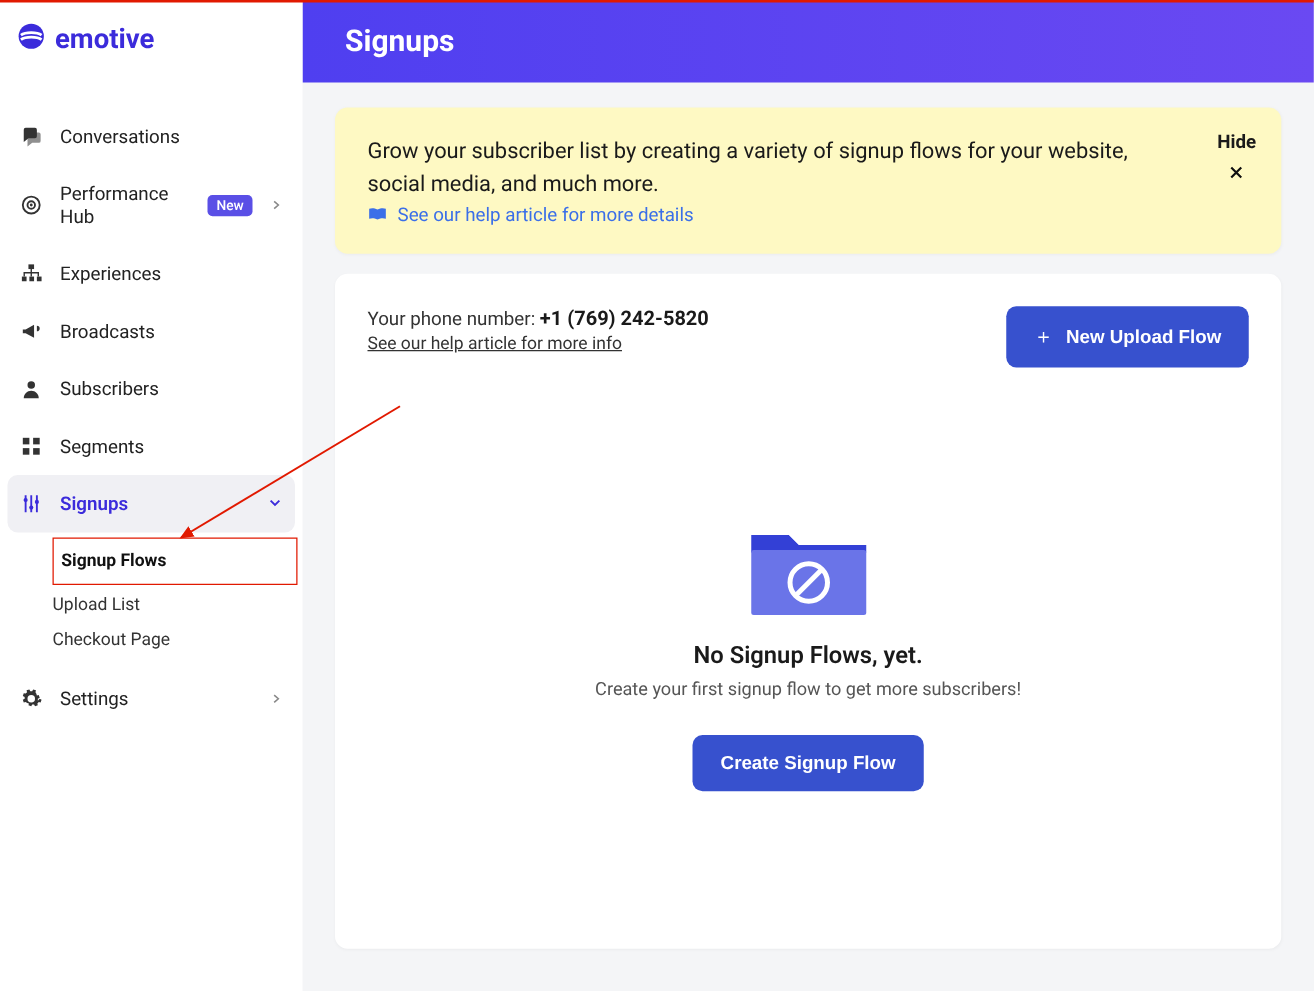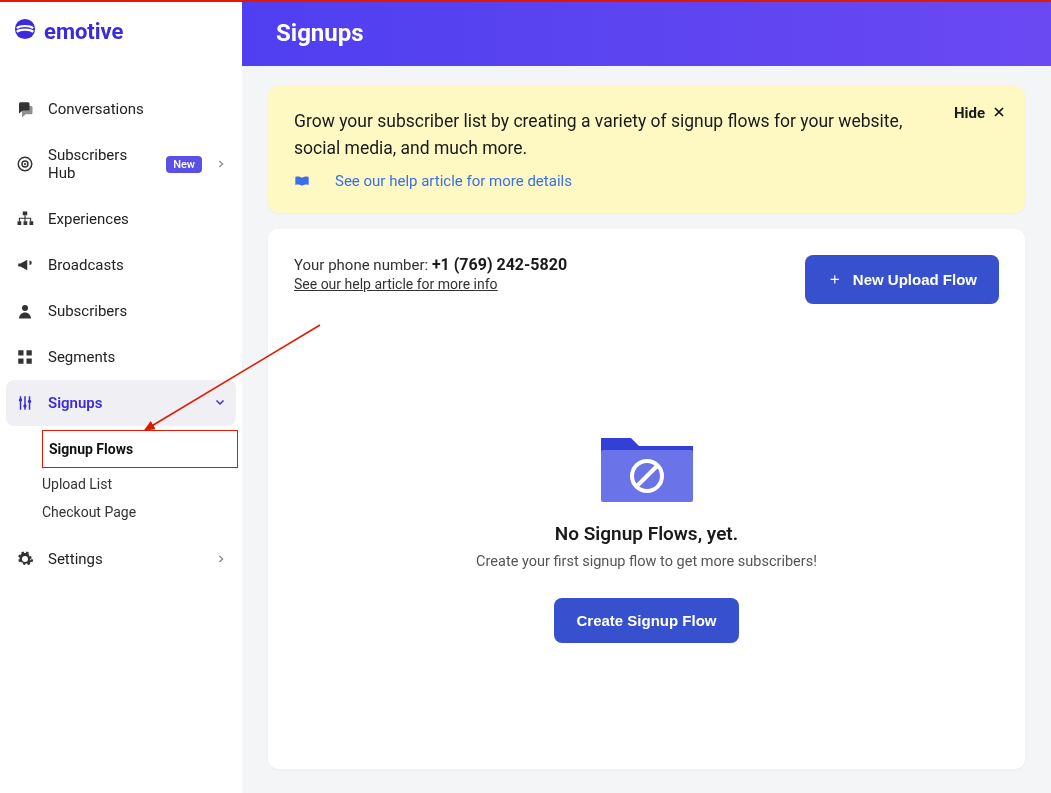--- a/index.html
+++ b/index.html
@@ -23,24 +23,24 @@
     .subnav-item.selected { font-weight: 700; color: #111; }
     .subnav-box { border: 1.5px solid #e11900; padding: 4px 6px; margin-right: 4px; margin-bottom: 2px; }
     
     .header-bar { position: absolute; left: 242px; top: 0; right: 0; height: 66px; background: linear-gradient(90deg, #4f3ff0 0%, #6a49f2 100%); display: flex; align-items: center; padding: 0 34px; z-index: 4; }
     .header-title { color: #fff; font-size: 24px; font-weight: 700; }
     
     .main { position: absolute; left: 242px; top: 66px; right: 0; bottom: 0; padding: 20px 26px; overflow: auto; }
     
     .card { background: #fef9c3; border-radius: 10px; padding: 22px 26px; margin-bottom: 16px; position: relative; box-shadow: 0 1px 3px rgba(0,0,0,0.04); }
     .intro-text { font-size: 17.5px; line-height: 1.55; color: #1a1a1a; padding-right: 80px; }
-    .help-link-row { margin-top: 10px; display: flex; align-items: flex-start; gap: 25px; }
+    .help-link-row { display: flex; align-items: center; gap: 8px; }
     .help-link { color: #3b6fe8; font-size: 15px; cursor: pointer; }
     .book-icon { width: 16px; height: 12px; }
-    .hide-btn { position: absolute; right: 20px; top: 18px; display: flex; align-items: center; gap: 8px; font-weight: 700; font-size: 15px; cursor: pointer; }
+    .hide-btn { position: absolute; right: 20px; top: 18px; display: flex; align-items: center; gap: 8px; font-weight: 700; font-size: 15px; cursor: pointer; flex-direction: column; }
     
     .card2 { background: #fff; border-radius: 10px; padding: 26px; position: relative; min-height: 540px; box-shadow: 0 1px 3px rgba(0,0,0,0.04); }
     .phone-row { display: flex; justify-content: space-between; align-items: flex-start; }
     .phone-label { font-size: 15px; color: #333; text-align: right; }
     .phone-number { font-weight: 700; }
     .phone-help { font-size: 14px; color: #333; text-decoration: underline; cursor: pointer; margin-top: 2px; display: inline-block; }
     .new-btn { background: #3751ce; color: #fff; border: none; border-radius: 8px; padding: 14px 22px; font-size: 15px; font-weight: 600; display: flex; align-items: center; gap: 10px; cursor: pointer; }
     .plus { font-size: 16px; font-weight: 300; }
     
     .empty-state { text-align: center; margin-top: 120px; }
@@ -80,21 +80,21 @@
     </div>
 
     <div class="nav-item">
       <span class="icon">
           <svg viewBox="0 0 24 24" width="18" height="18">
             <circle cx="12" cy="12" r="9" fill="none" stroke="#333" stroke-width="2"></circle>
             <circle cx="12" cy="12" r="4" fill="none" stroke="#333" stroke-width="2"></circle>
             <circle cx="12" cy="12" r="1.5" fill="#333"></circle>
           </svg>
         </span>
-      <span class="label">Subscribers Hub</span>
+      <span class="label">Performance Hub</span>
       <span class="badge">New</span>
       <span class="chevron"><svg width="10" height="10" viewBox="0 0 24 24">
             <path d="M8 5l8 7-8 7" fill="none" stroke="#888" stroke-width="3"></path>
           </svg></span>
     </div>
 
     <div class="nav-item">
       <span class="icon">
           <svg viewBox="0 0 24 24" width="18" height="18">
             <rect x="9" y="2" width="6" height="5" fill="#333"></rect>

